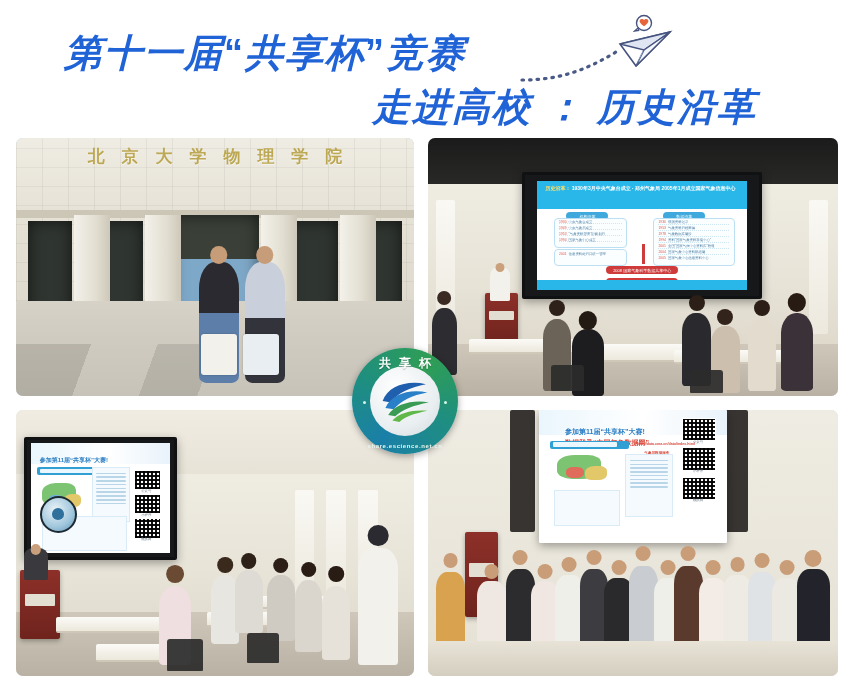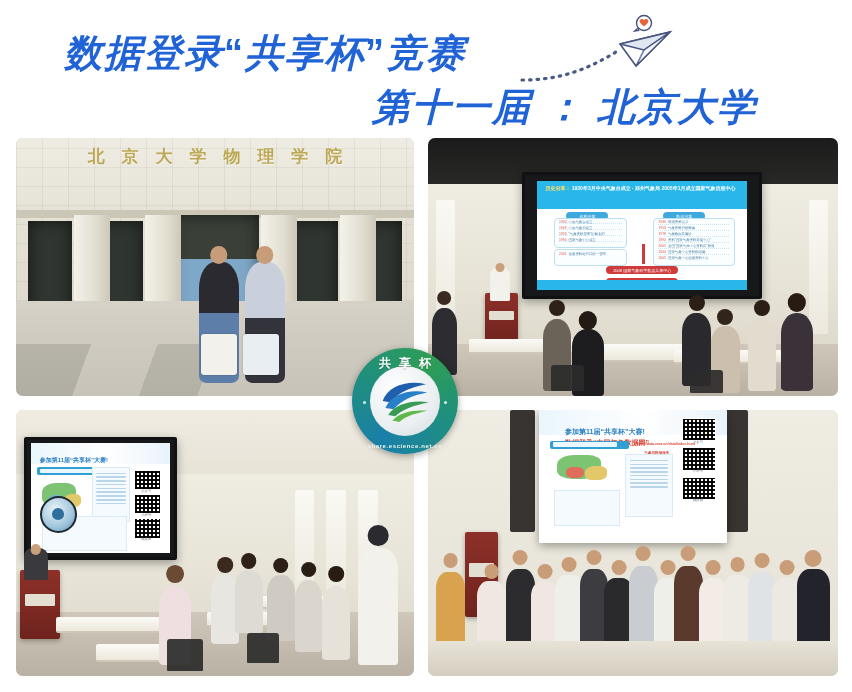--- a/index.html
+++ b/index.html
@@ -169,23 +169,23 @@
   .logo-dot{position:absolute;width:3px;height:3px;border-radius:50%;background:#eafff4;opacity:.9;}
   .logo svg{position:absolute;left:17%;top:17%;width:66%;height:66%;}
 </style>
 </head>
 <body>
 
 <div class="poster">
 
   <div class="header">
 
-    <div class="title-line title-line-1"><span>数据登录</span><span class="t-quote">“</span><span>共享杯</span><span class="t-quote">”</span><span>竞赛</span></div>
-
-    <div class="title-line title-line-2">第十一届 ： 北京大学</div>
+    <div class="title-line title-line-1"><span>第十一届</span><span class="t-quote">“</span><span>共享杯</span><span class="t-quote">”</span><span>竞赛</span></div>
+
+    <div class="title-line title-line-2">走进高校 ： 历史沿革</div>
 
     <div class="plane-wrap">
       <svg viewBox="0 0 170 72" width="170" height="72" aria-hidden="true">
         <path d="M2 66 C40 66 66 56 96 38" fill="none" stroke="#4a5a86" stroke-width="3.2" stroke-linecap="round" stroke-dasharray="1.5 6"></path>
         <g>
           <path d="M100 30 L150 18 L116 52 Z" fill="#ffffff" stroke="#46537e" stroke-width="1.6"></path>
           <path d="M100 30 L150 18 L124 36 Z" fill="#dfe6f2" stroke="#46537e" stroke-width="1.4"></path>
           <path d="M124 36 L150 18 L116 52 Z" fill="#f4f7fc" stroke="#46537e" stroke-width="1.4"></path>
           <path d="M124 36 L116 52 L121 40 Z" fill="#9db6d8"></path>
         </g>

